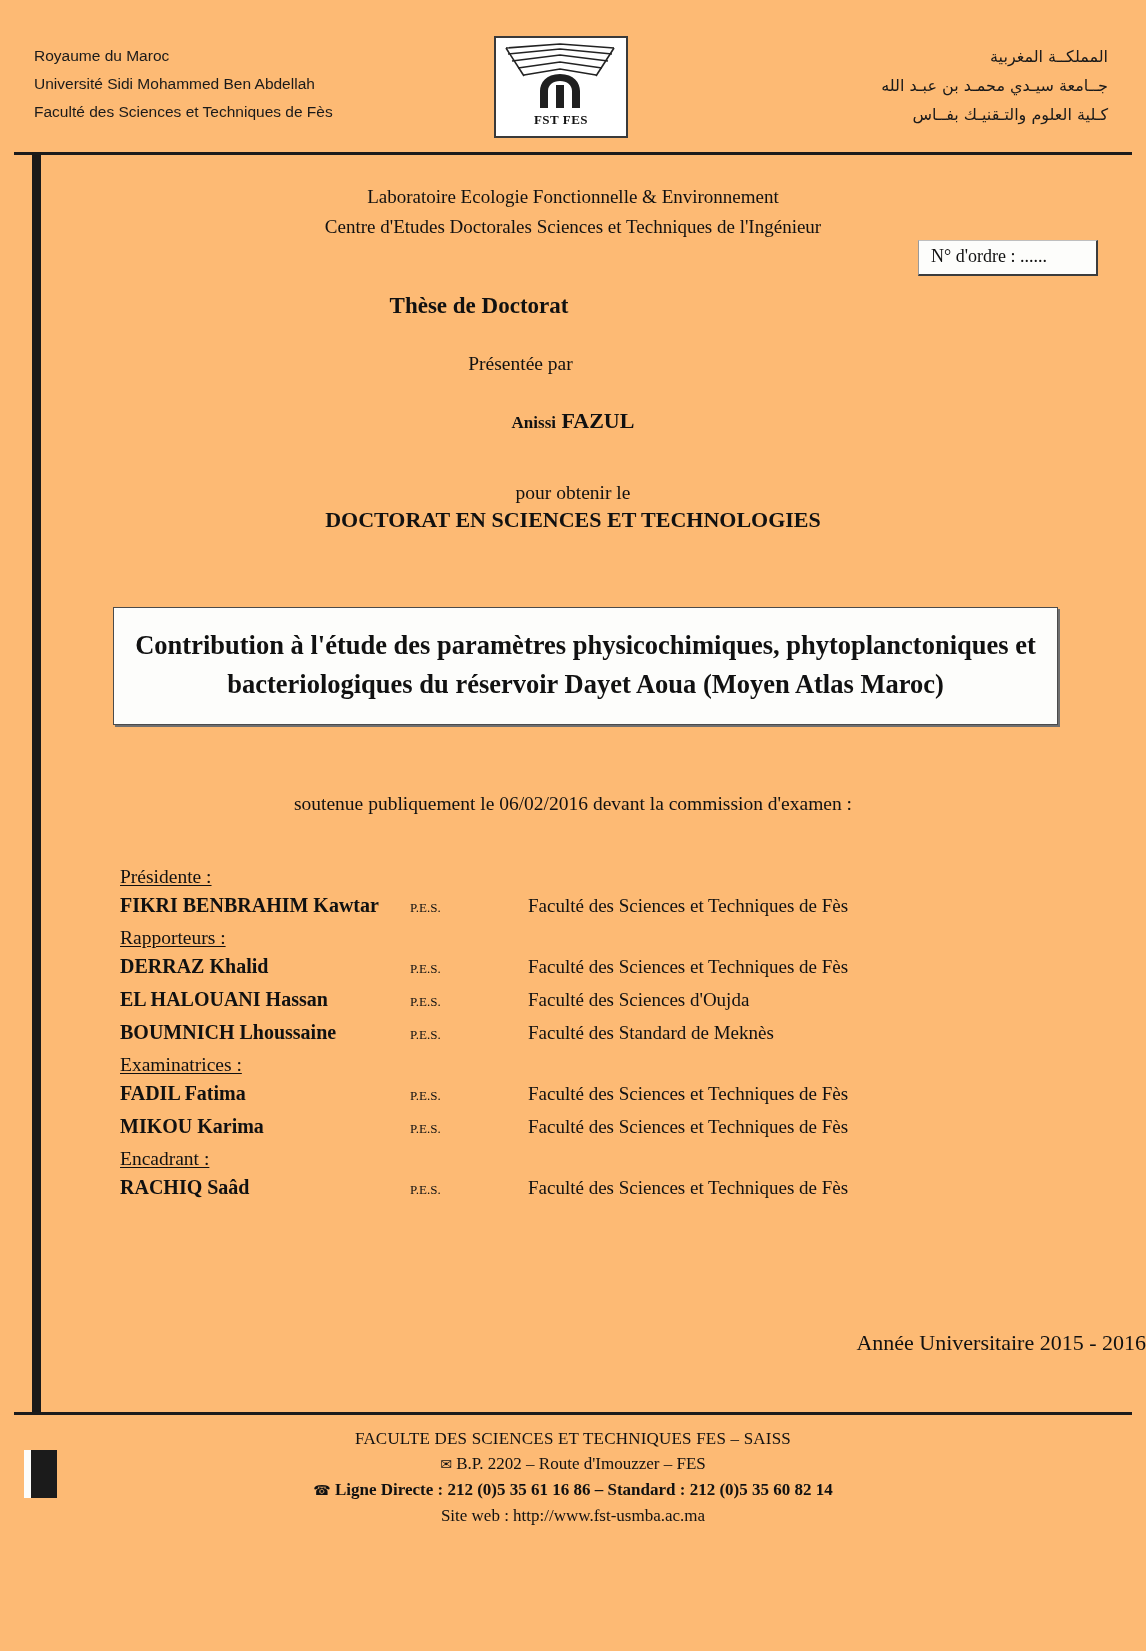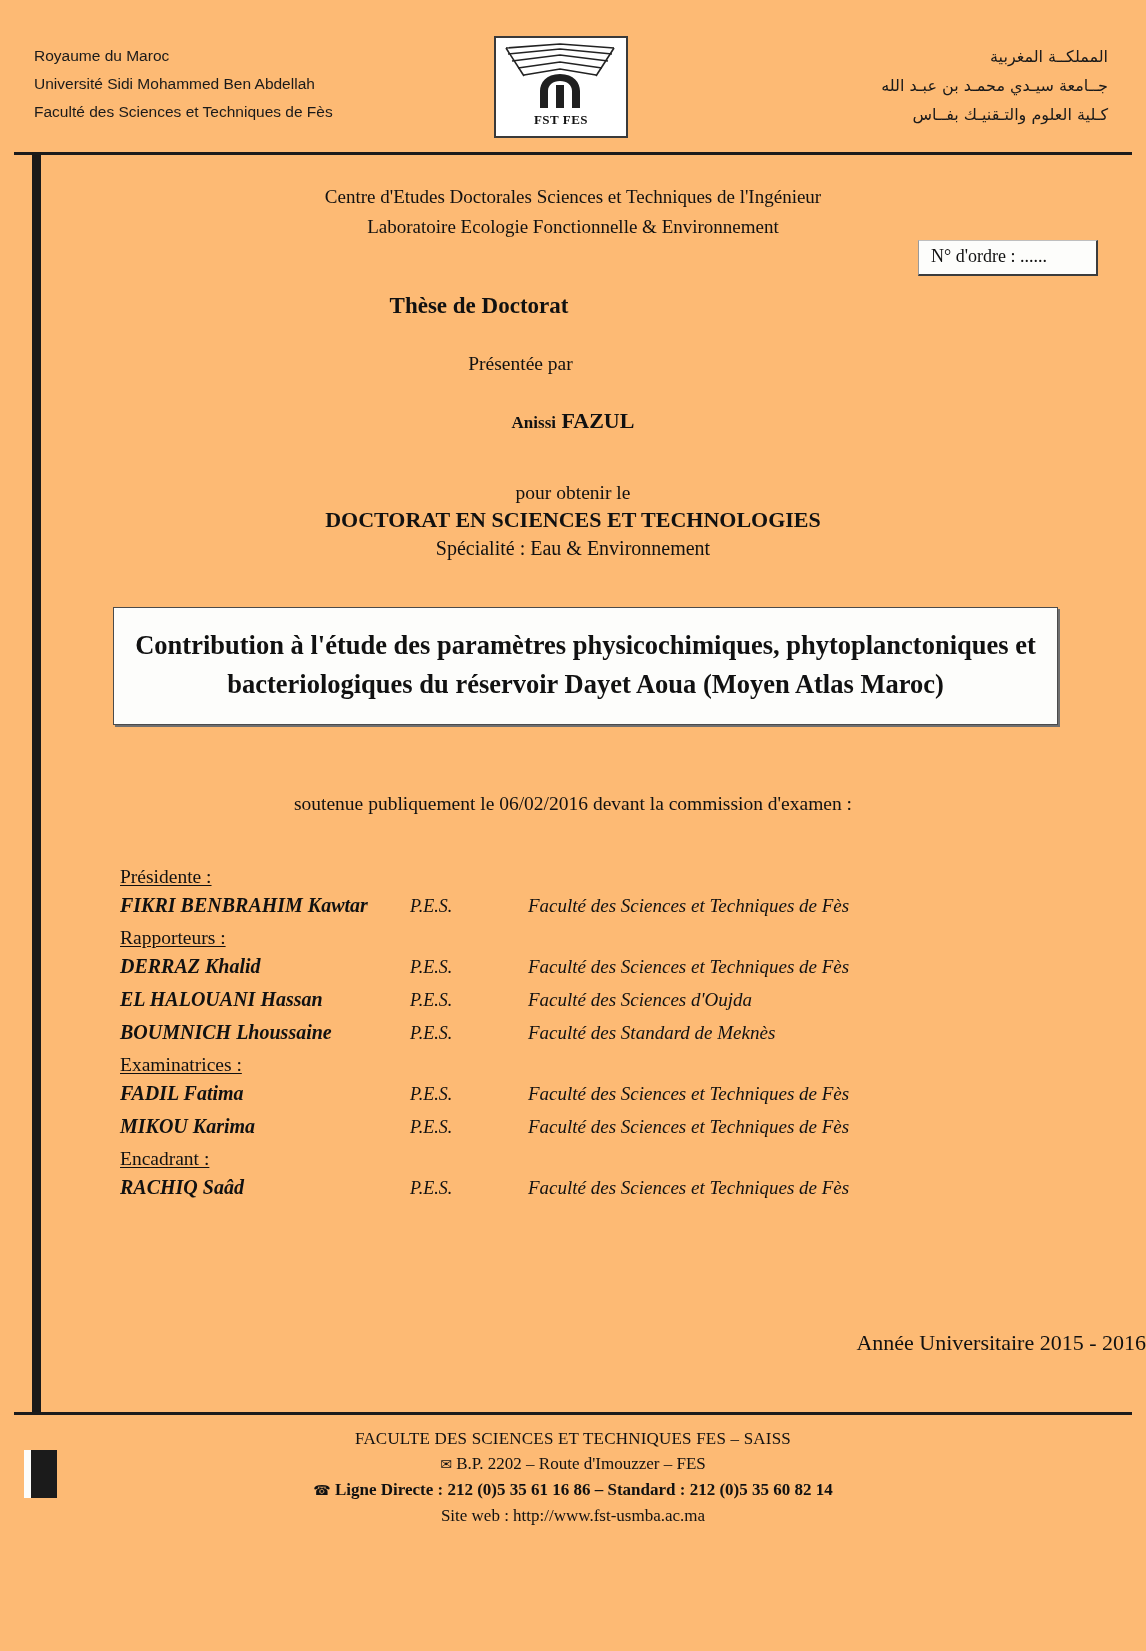--- a/index.html
+++ b/index.html
@@ -237,30 +237,29 @@
     margin: 0 0 6px 0;
   }
   .jury-role span {
     text-decoration: underline;
     text-underline-offset: 2px;
   }
   .jury-row {
     display: flex;
     align-items: baseline;
     margin: 0 0 10px 0;
-    font-style: italic;
   }
   .jury-name {
     width: 290px;
     font-size: 20px;
     font-weight: bold;
   }
   .jury-grade {
     width: 118px;
-    font-size: 18px;
+    font-size: 13px;
   }
   .jury-aff {
     flex: 1;
     font-size: 19px;
   }
 
   .academic-year {
     position: absolute;
     top: 1330px;
     left: 0;
@@ -322,35 +321,34 @@
       <div>كـلية العلوم والتـقنيـك بفــاس</div>
     </div>
   </div>
 
   <div class="hr-top"></div>
   <div class="binding"></div>
   <div class="hr-bottom"></div>
   <div class="corner-mark"></div>
 
   <div class="lab-lines">
+    <div>Laboratoire Ecologie Fonctionnelle &amp; Environnement</div>
     <div>Centre d'Etudes Doctorales Sciences et Techniques de l'Ingénieur</div>
-    <div>Laboratoire Ecologie Fonctionnelle &amp; Environnement</div>
   </div>
 
   <div class="order-box">N° d'ordre : ......</div>
 
   <div class="thesis-title">Thèse de Doctorat</div>
   <div class="presented">Présentée par</div>
   <div class="author">
     <span class="small-caps">Anissi</span>
     <span>FAZUL</span>
   </div>
   <div class="for-obtain">pour obtenir le</div>
   <div class="degree">DOCTORAT EN SCIENCES ET TECHNOLOGIES</div>
-  <div class="speciality">Spécialité : Eau &amp; Environnement</div>
 
   <div class="title-frame">
     <div class="main-title">Contribution à l'étude des paramètres physicochimiques, phytoplanctoniques et bacteriologiques du réservoir Dayet Aoua (Moyen Atlas Maroc)</div>
   </div>
 
   <div class="defense-line">soutenue publiquement le  06/02/2016 devant la commission d'examen :</div>
 
   <div class="jury">
 
     <div class="jury-role">

